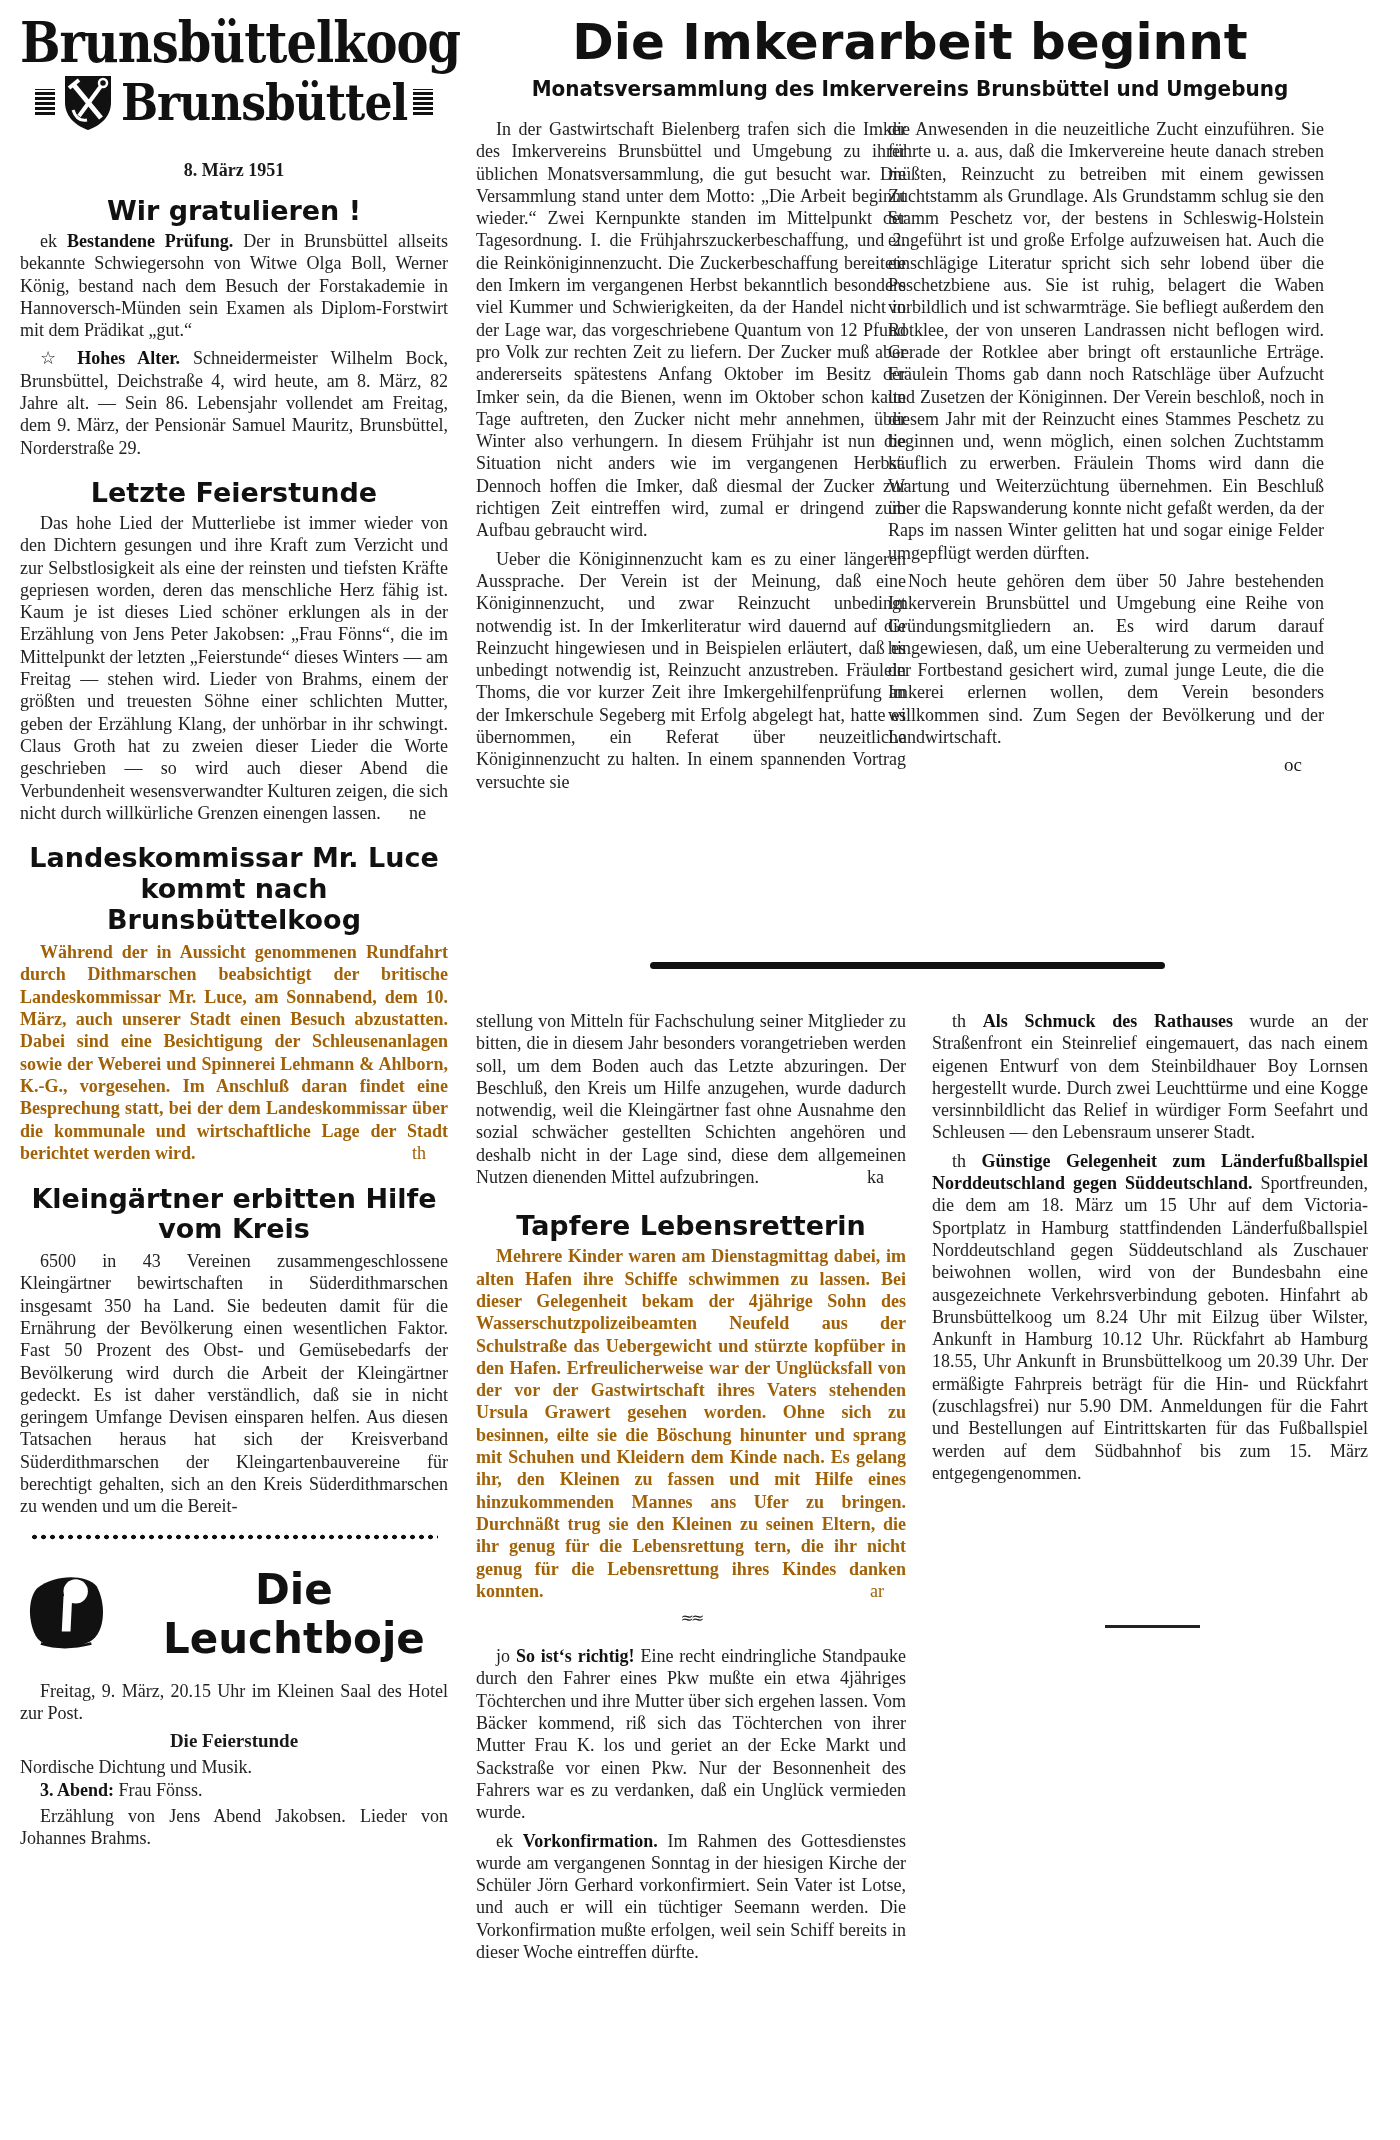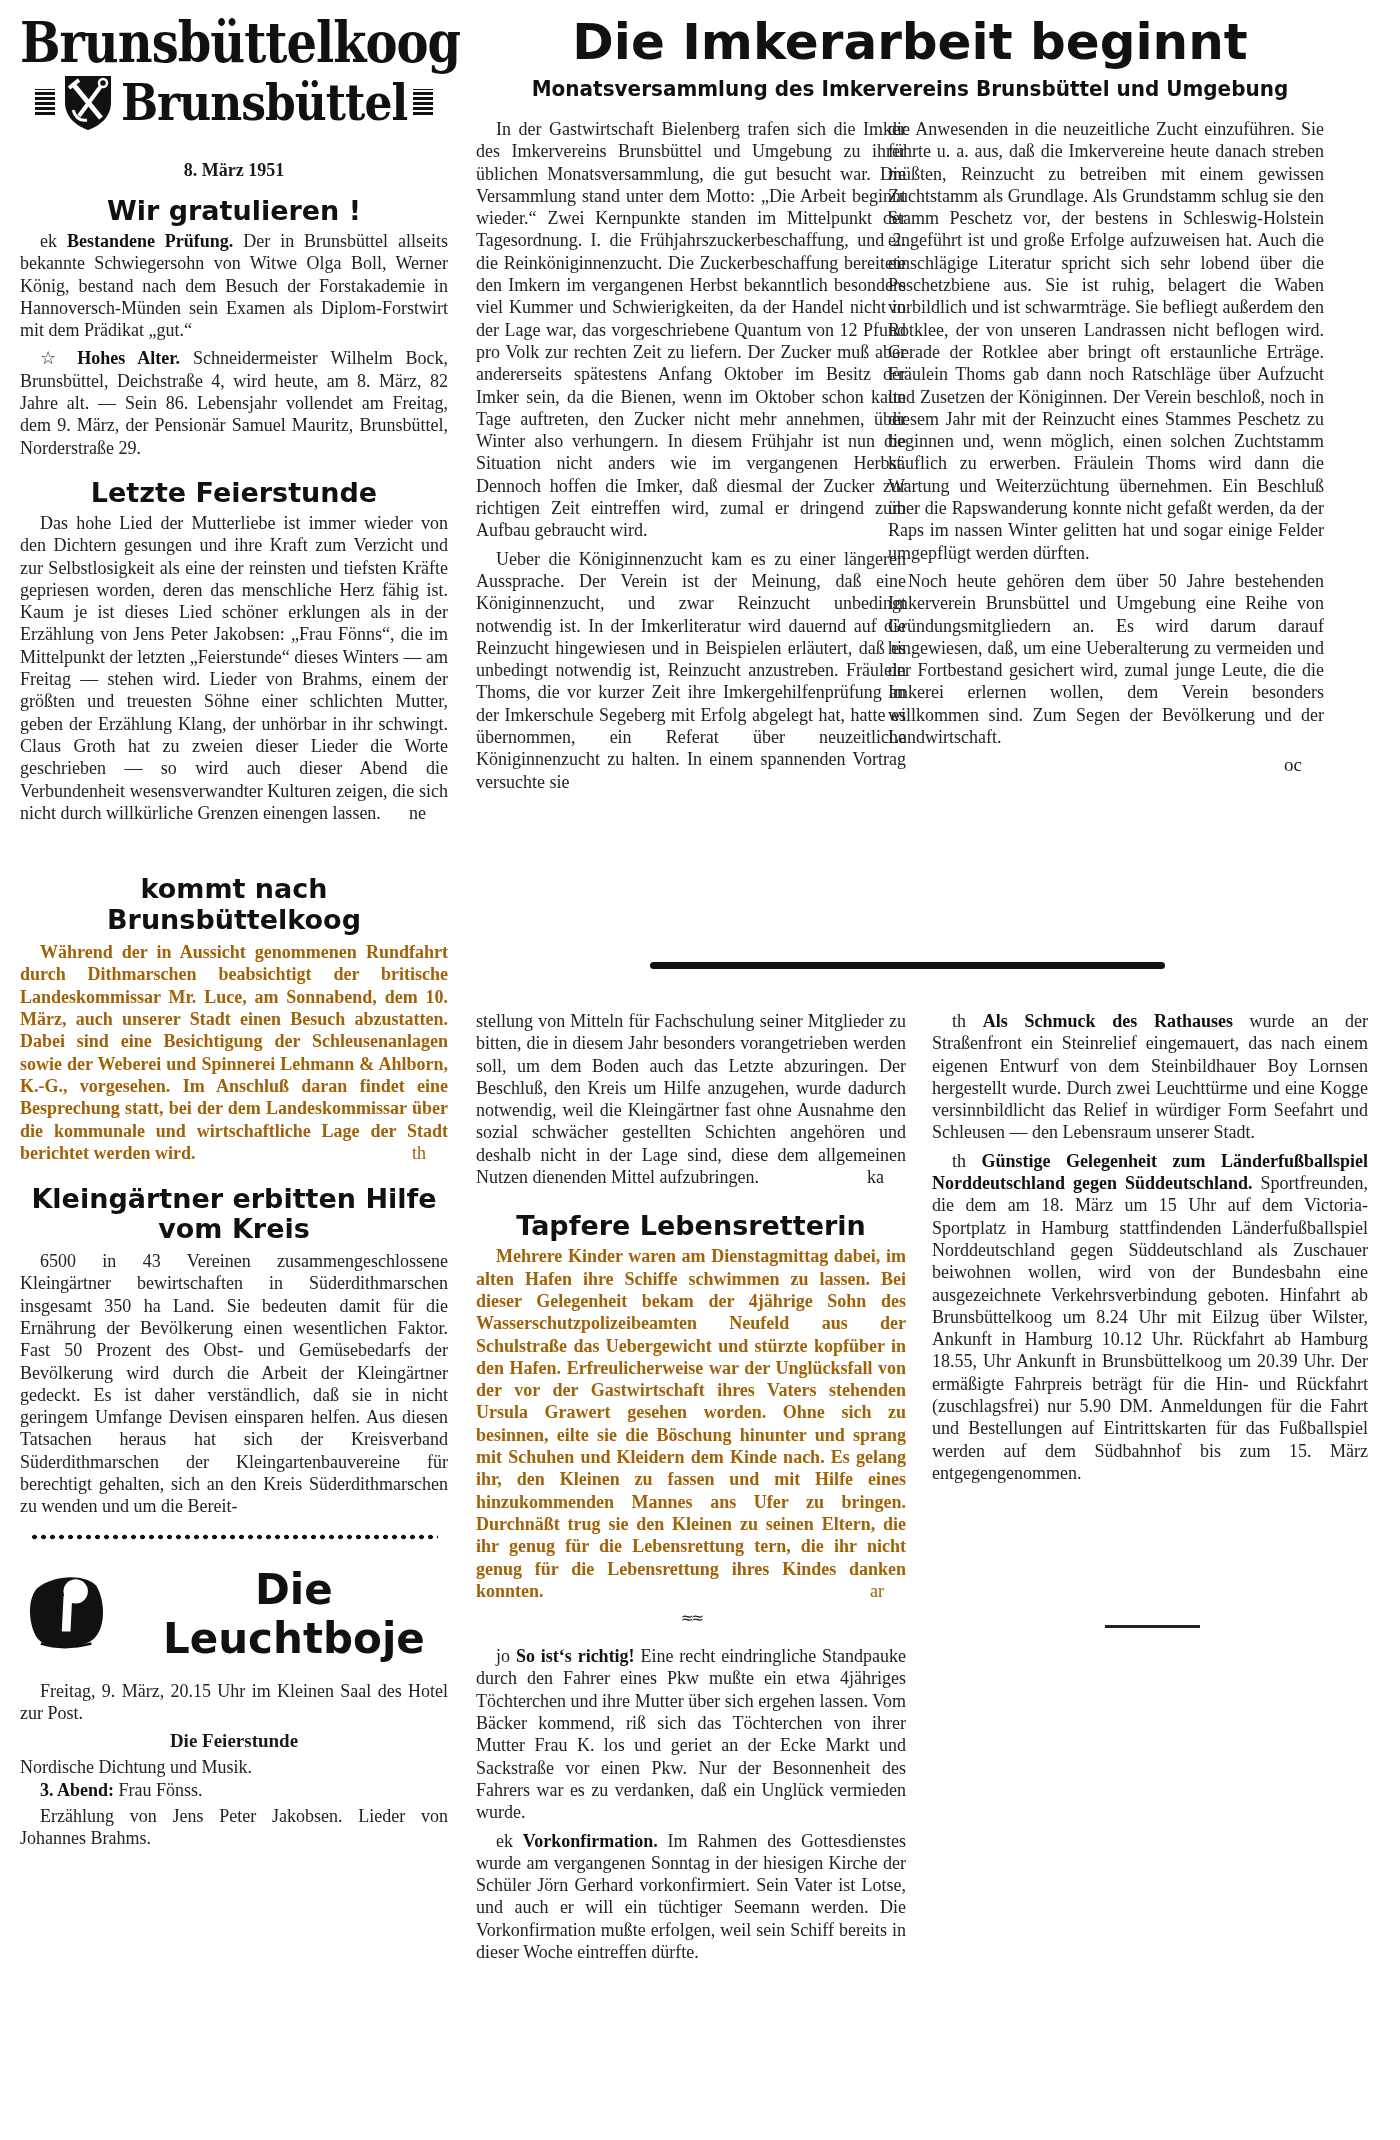--- a/index.html
+++ b/index.html
@@ -66,21 +66,21 @@
   </div>
 
   <h2 class="hl" style="font-size:27px; margin:14px 0 4px;">Wir gratulieren !</h2>
   <p class="p"><span>ek</span> <b>Bestandene Prüfung.</b><span> Der in Brunsbüttel allseits bekannte Schwiegersohn von Witwe Olga Boll, Werner König, bestand nach dem Besuch der Forstakademie in Hannoversch-Münden sein Examen als Diplom-Forstwirt mit dem Prädikat „gut.“</span></p>
   <p class="p"><span>☆</span> <b>Hohes Alter.</b><span> Schneidermeister Wilhelm Bock, Brunsbüttel, Deichstraße 4, wird heute, am 8. März, 82 Jahre alt. — Sein 86. Lebensjahr vollendet am Freitag, dem 9. März, der Pensionär Samuel Mauritz, Brunsbüttel, Norderstraße 29.</span></p>
 
   <h2 class="hl" style="font-size:27px; margin:18px 0 4px;">Letzte Feierstunde</h2>
   <p class="p"><span>Das hohe Lied der Mutterliebe ist immer wieder von den Dichtern gesungen und ihre Kraft zum Verzicht und zur Selbstlosigkeit als eine der reinsten und tiefsten Kräfte gepriesen worden, deren das menschliche Herz fähig ist. Kaum je ist dieses Lied schöner erklungen als in der Erzählung von Jens Peter Jakobsen: „Frau Fönns“, die im Mittelpunkt der letzten „Feierstunde“ dieses Winters — am Freitag — stehen wird. Lieder von Brahms, einem der größten und treuesten Söhne einer schlichten Mutter, geben der Erzählung Klang, der unhörbar in ihr schwingt. Claus Groth hat zu zweien dieser Lieder die Worte geschrieben — so wird auch dieser Abend die Verbundenheit wesensverwandter Kulturen zeigen, die sich nicht durch willkürliche Grenzen einengen lassen.</span><span class="sig-inline">ne</span></p>
 
   <h2 class="hl" style="font-size:27px; line-height:31px; margin:18px 0 6px;">
-    <br>
+    <span>Landeskommissar Mr. Luce</span><br>
     <span>kommt nach Brunsbüttelkoog</span>
   </h2>
   <p class="p boldbody"><span>Während der in Aussicht genommenen Rundfahrt durch Dithmarschen beabsichtigt der britische Landeskommissar Mr. Luce, am Sonnabend, dem 10. März, auch unserer Stadt einen Besuch abzustatten. Dabei sind eine Besichtigung der Schleusenanlagen sowie der Weberei und Spinnerei Lehmann &amp; Ahlborn, K.-G., vorgesehen. Im Anschluß daran findet eine Besprechung statt, bei der dem Landeskommissar über die kommunale und wirtschaftliche Lage der Stadt berichtet werden wird.</span><span class="sig-inline" style="font-weight:normal;">th</span></p>
 
   <h2 class="hl" style="font-size:27px; line-height:30px; margin:20px 0 6px;">
     <span>Kleingärtner erbitten Hilfe</span><br>
     <span>vom Kreis</span>
   </h2>
   <p class="p">6500 in 43 Vereinen zusammengeschlossene Kleingärtner bewirtschaften in Süderdithmarschen insgesamt 350 ha Land. Sie bedeuten damit für die Ernährung der Bevölkerung einen wesentlichen Faktor. Fast 50 Prozent des Obst- und Gemüsebedarfs der Bevölkerung wird durch die Arbeit der Kleingärtner gedeckt. Es ist daher verständlich, daß sie in nicht geringem Umfange Devisen einsparen helfen. Aus diesen Tatsachen heraus hat sich der Kreisverband Süderdithmarschen der Kleingartenbauvereine für berechtigt gehalten, sich an den Kreis Süderdithmarschen zu wenden und um die Bereit-</p>
 
@@ -92,21 +92,21 @@
       <circle cx="64" cy="24" r="14" fill="#fff"></circle>
       <path d="M50 30 L56 20 L60 30 L58 70 L48 70 Z" fill="#fff"></path>
       <path d="M24 84 Q50 92 82 84" fill="none" stroke="#111" stroke-width="3"></path>
     </svg>
     <h2 class="hl" style="font-size:42px; margin-left:24px;">Die Leuchtboje</h2>
   </div>
   <p class="p" style="margin-top:16px;">Freitag, 9. März, 20.15 Uhr im Kleinen Saal des Hotel zur Post.</p>
   <div style="text-align:center; font-weight:bold; font-family:'Liberation Serif',serif; font-size:19px; margin:2px 0 4px;">Die Feierstunde</div>
   <p class="p noindent" style="margin-bottom:0;">Nordische Dichtung und Musik.</p>
   <p class="p" style="margin-bottom:4px;"><b>3. Abend:</b><span> Frau Fönss.</span></p>
-  <p class="p">Erzählung von Jens Peter Jakobsen. Lieder von Johannes Brahms.</p>
+  <p class="p">Erzählung von Jens Abend Jakobsen. Lieder von Johannes Brahms.</p>
 </div>
 
 <div class="col" style="left:460px; top:12px; width:900px;">
   <h1 class="hl" style="font-size:50px; line-height:60px;">Die Imkerarbeit beginnt</h1>
   <div class="hl" style="font-size:20px; transform:scaleY(1.1); margin-top:4px;">Monatsversammlung des Imkervereins Brunsbüttel und Umgebung</div>
 </div>
 
 <div class="col" style="left:476px; top:118px; width:430px;">
   <p class="p">In der Gastwirtschaft Bielenberg trafen sich die Imker des Imkervereins Brunsbüttel und Umgebung zu ihrer üblichen Monatsversammlung, die gut besucht war. Die Versammlung stand unter dem Motto: „Die Arbeit beginnt wieder.“ Zwei Kernpunkte standen im Mittelpunkt der Tagesordnung. I. die Frühjahrszuckerbeschaffung, und 2. die Reinköniginnenzucht. Die Zuckerbeschaffung bereitete den Imkern im vergangenen Herbst bekanntlich besonders viel Kummer und Schwierigkeiten, da der Handel nicht in der Lage war, das vorgeschriebene Quantum von 12 Pfund pro Volk zur rechten Zeit zu liefern. Der Zucker muß aber andererseits spätestens Anfang Oktober im Besitz der Imker sein, da die Bienen, wenn im Oktober schon kalte Tage auftreten, den Zucker nicht mehr annehmen, über Winter also verhungern. In diesem Frühjahr ist nun die Situation nicht anders wie im vergangenen Herbst. Dennoch hoffen die Imker, daß diesmal der Zucker zur richtigen Zeit eintreffen wird, zumal er dringend zum Aufbau gebraucht wird.</p>
   <p class="p">Ueber die Königinnenzucht kam es zu einer längeren Aussprache. Der Verein ist der Meinung, daß eine Königinnenzucht, und zwar Reinzucht unbedingt notwendig ist. In der Imkerliteratur wird dauernd auf die Reinzucht hingewiesen und in Beispielen erläutert, daß es unbedingt notwendig ist, Reinzucht anzustreben. Fräulein Thoms, die vor kurzer Zeit ihre Imkergehilfenprüfung an der Imkerschule Segeberg mit Erfolg abgelegt hat, hatte es übernommen, ein Referat über neuzeitliche Königinnenzucht zu halten. In einem spannenden Vortrag versuchte sie</p>

